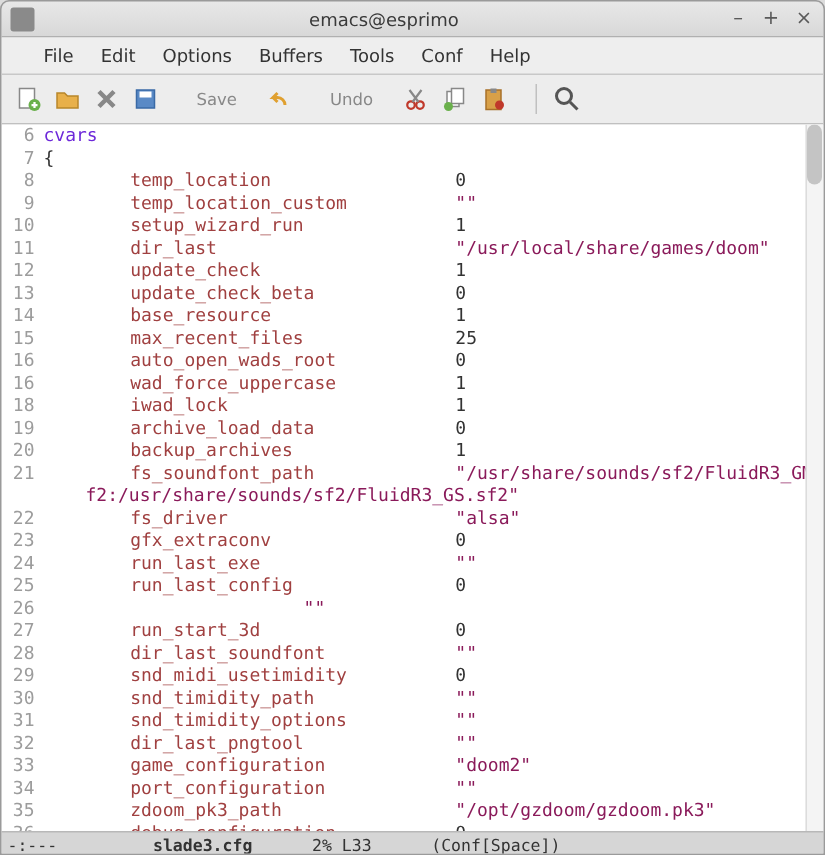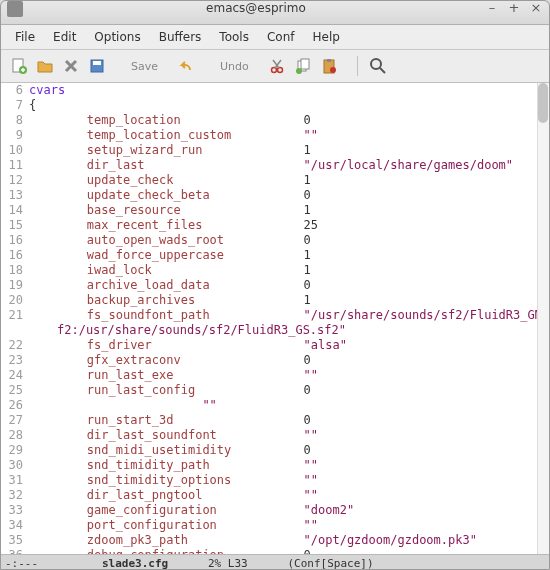--- a/index.html
+++ b/index.html
@@ -10,38 +10,39 @@
     width: 550px;
     height: 570px;
     overflow: hidden;
     border: 1px solid #9a9a9a;
     border-radius: 6px 6px 0 0;
   }
   .titlebar {
     height: 24px;
     background: linear-gradient(#e8e8e8, #d8d8d8);
     display: flex;
+    align-items: center;
     padding: 0 6px;
     border-bottom: 1px solid #b0b0b0;
     border-radius: 6px 6px 0 0;
   }
   .titlebar .title {
     flex: 1;
     text-align: center;
     color: #3a3a3a;
     font-size: 12px;
   }
   .win-controls { display: flex; gap: 8px; color: #5a5a5a; }
   .win-btn { width: 14px; text-align: center; cursor: pointer; font-size: 13px; line-height: 14px; }
   .app-icon { width: 16px; height: 16px; background: #8a8a8a; border-radius: 2px; margin-right: 4px; }
 
   .menubar {
     display: flex;
     gap: 2px;
-    padding: 3px 6px;
+    padding: 3px 20px;
     background: #eeeeee;
     border-bottom: 1px solid #c8c8c8;
     color: #333;
   }
   .menu-item { padding: 2px 8px; cursor: pointer; border-radius: 3px; }
 
   .toolbar {
     display: flex;
     align-items: center;
     gap: 4px;

